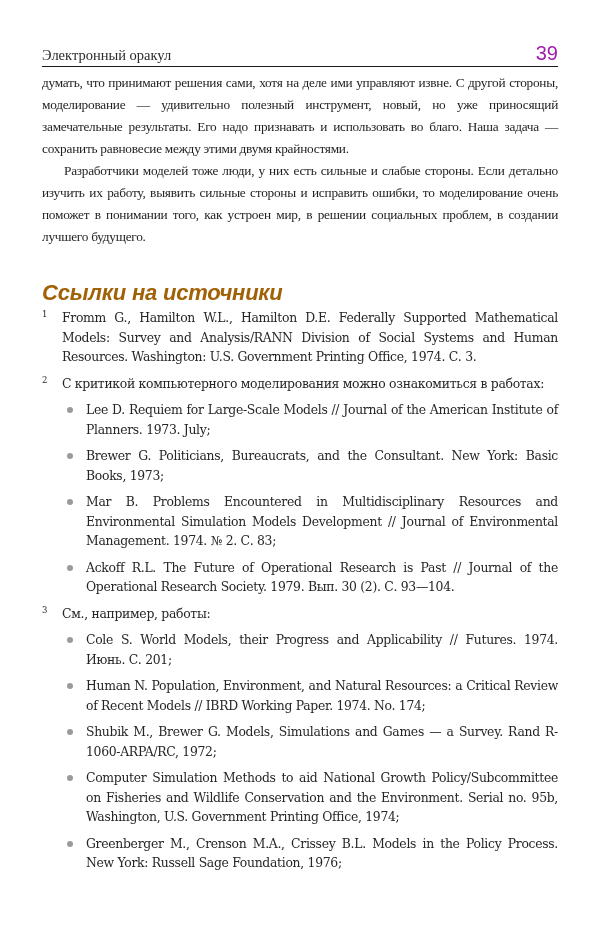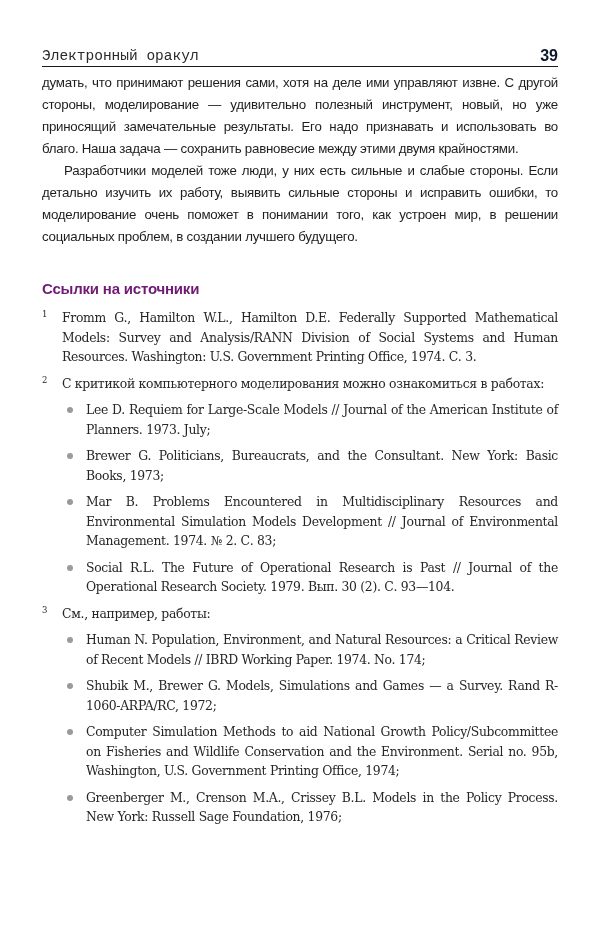--- a/index.html
+++ b/index.html
@@ -1,24 +1,24 @@
 <!DOCTYPE html>
 <html><head>
 <meta charset="utf-8">
 <style>
   html, body { margin: 0; padding: 0; background: #ffffff; }
   body { width: 600px; height: 932px; position: relative; overflow: hidden; color: #1e1e1e; }
   .page { position: absolute; left: 42px; top: 0; width: 516px; }
   .running-head { position: absolute; top: 46px; left: 0; width: 516px; height: 20px; border-bottom: 1.5px solid #1a1a1a; }
-  .rh-title { position: absolute; left: 0; bottom: 2px; font-family: Liberation Mono, monospace; font-size: 14.5px; color: #2a2a2a; margin-top: 44px; }
-  .rh-num { position: absolute; right: 0; bottom: 1px; font-family: "Liberation Sans", sans-serif; font-size: 16px; font-weight: bold; color: #0f172a; }
-  .body-text { position: absolute; top: 72px; left: 0; width: 516px; font-family: Liberation Sans, sans-serif; font-size: 13.3px; line-height: 22px; text-align: justify; letter-spacing: -0.25px; }
+  .rh-title { position: absolute; left: 0; bottom: 2px; font-family: Liberation Serif, serif; font-size: 14.5px; color: #2a2a2a; margin-top: 44px; }
+  .rh-num { position: absolute; right: 0; bottom: 1px; font-family: "Liberation Sans", sans-serif; font-size: 20px; font-weight: normal; color: #a21caf; }
+  .body-text { position: absolute; top: 72px; left: 0; width: 516px; font-family: Liberation Serif, serif; font-size: 13.3px; line-height: 22px; text-align: justify; letter-spacing: -0.25px; }
   .body-text p { margin: 0; }
   .body-text p.indent { text-indent: 22px; }
-  .section-title { position: absolute; top: 280px; left: 0; font-family: "Liberation Sans", sans-serif; font-weight: bold; font-size: 15px; color: #701a75; letter-spacing: -0.2px; }
+  .section-title { position: absolute; top: 280px; left: 0; font-family: "Liberation Sans", sans-serif; font-weight: bold; font-size: 22px; color: #a16207; letter-spacing: -0.2px; font-style: italic; }
   .notes { position: absolute; top: 308px; left: 0; width: 516px; font-family: "DejaVu Serif", serif; font-size: 12.4px; line-height: 19.5px; color: #262626; letter-spacing: -0.3px; }
   .note { position: relative; padding-left: 20px; margin-bottom: 7px; text-align: justify; }
   .note-num { position: absolute; left: 0; top: -3px; font-size: 8.5px; }
   .bullets { list-style: none; margin: 6px 0 0 0; padding: 0; }
   .bullet { position: relative; padding-left: 22px; margin-left: 22px; margin-bottom: 7px; text-align: justify; }
   .bullet-dot { position: absolute; left: 3px; top: 7px; width: 6px; height: 6px; border-radius: 50%; background: #9a9a9a; }
   .author { }
 </style>
 </head>
 <body>
@@ -43,27 +43,28 @@
     </div>
 
     <div class="note">
       <span class="note-num">2</span>
       <span>С критикой компьютерного моделирования можно ознакомиться в работах:</span>
     </div>
     <ul class="bullets">
       <li class="bullet"><span class="bullet-dot"></span><span class="author">Lee D.</span><span> Requiem for Large-Scale Models // Journal of the American Institute of Planners. 1973. July;</span></li>
       <li class="bullet"><span class="bullet-dot"></span><span class="author">Brewer G.</span><span> Politicians, Bureaucrats, and the Consultant. New York: Basic Books, 1973;</span></li>
       <li class="bullet"><span class="bullet-dot"></span><span class="author">Mar B.</span><span> Problems Encountered in Multidisciplinary Resources and Environmental Simulation Models Development // Journal of Environmental Management. 1974. № 2. С. 83;</span></li>
-      <li class="bullet"><span class="bullet-dot"></span><span class="author">Social R.L.</span><span> The Future of Operational Research is Past // Journal of the Operational Research Society. 1979. Вып. 30 (2). С. 93—104.</span></li>
+      <li class="bullet"><span class="bullet-dot"></span><span class="author">Ackoff R.L.</span><span> The Future of Operational Research is Past // Journal of the Operational Research Society. 1979. Вып. 30 (2). С. 93—104.</span></li>
     </ul>
 
     <div class="note">
       <span class="note-num">3</span>
       <span>См., например, работы:</span>
     </div>
     <ul class="bullets">
+      <li class="bullet"><span class="bullet-dot"></span><span class="author">Cole S.</span><span> World Models, their Progress and Applicability // Futures. 1974. Июнь. С. 201;</span></li>
       <li class="bullet"><span class="bullet-dot"></span><span class="author">Human N.</span><span> Population, Environment, and Natural Resources: a Critical Review of Recent Models // IBRD Working Paper. 1974. No. 174;</span></li>
       <li class="bullet"><span class="bullet-dot"></span><span class="author">Shubik M., Brewer G.</span><span> Models, Simulations and Games — a Survey. Rand R-1060-ARPA/RC, 1972;</span></li>
       <li class="bullet"><span class="bullet-dot"></span><span class="author"></span><span>Computer Simulation Methods to aid National Growth Policy/Subcommittee on Fisheries and Wildlife Conservation and the Environment. Serial no. 95b, Washington, U.S. Government Printing Office, 1974;</span></li>
       <li class="bullet"><span class="bullet-dot"></span><span class="author">Greenberger M., Crenson M.A., Crissey B.L.</span><span> Models in the Policy Process. New York: Russell Sage Foundation, 1976;</span></li>
     </ul>
   </div>
 </div>
 
 </body></html>

